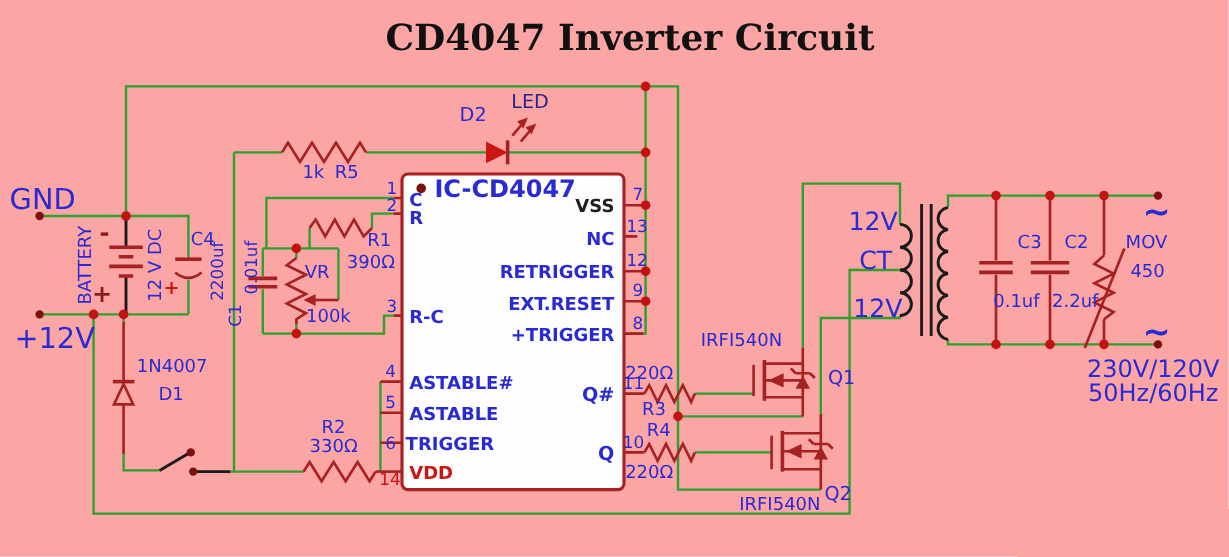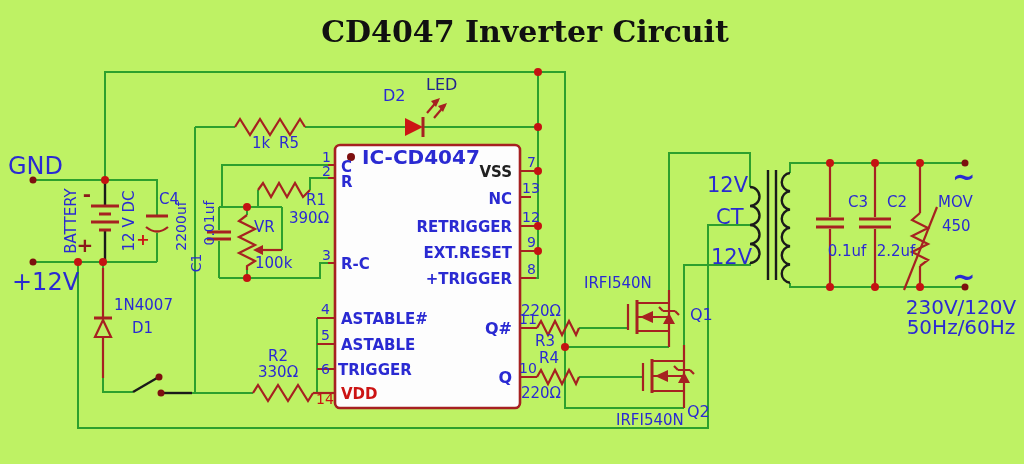--- a/index.html
+++ b/index.html
@@ -1,16 +1,16 @@
 <!DOCTYPE html>
 <html><head>
 <meta charset="utf-8">
 <style>
   html,body{margin:0;padding:0;background:#ffffff;}
-  .stage{position:relative;width:1024px;height:464px;background:#bef264;overflow:hidden;}
+  .stage{position:relative;width:1024px;height:464px;background:#fca5a5;overflow:hidden;}
   svg{display:block;}
   text{font-family:"DejaVu Sans","Liberation Sans",sans-serif;}
   .title{font-family:"DejaVu Serif","Liberation Serif",serif;font-weight:700;fill:#111111;}
   .blue{fill:#2a2ad2;}
   .navy{fill:#24248c;}
   .redtx{fill:#cc1414;}
   .dkred{fill:#8b1a1a;}
   .blk{fill:#202020;}
   .b{font-weight:700;}
   .w{stroke:#2da02d;stroke-width:2;fill:none;}

